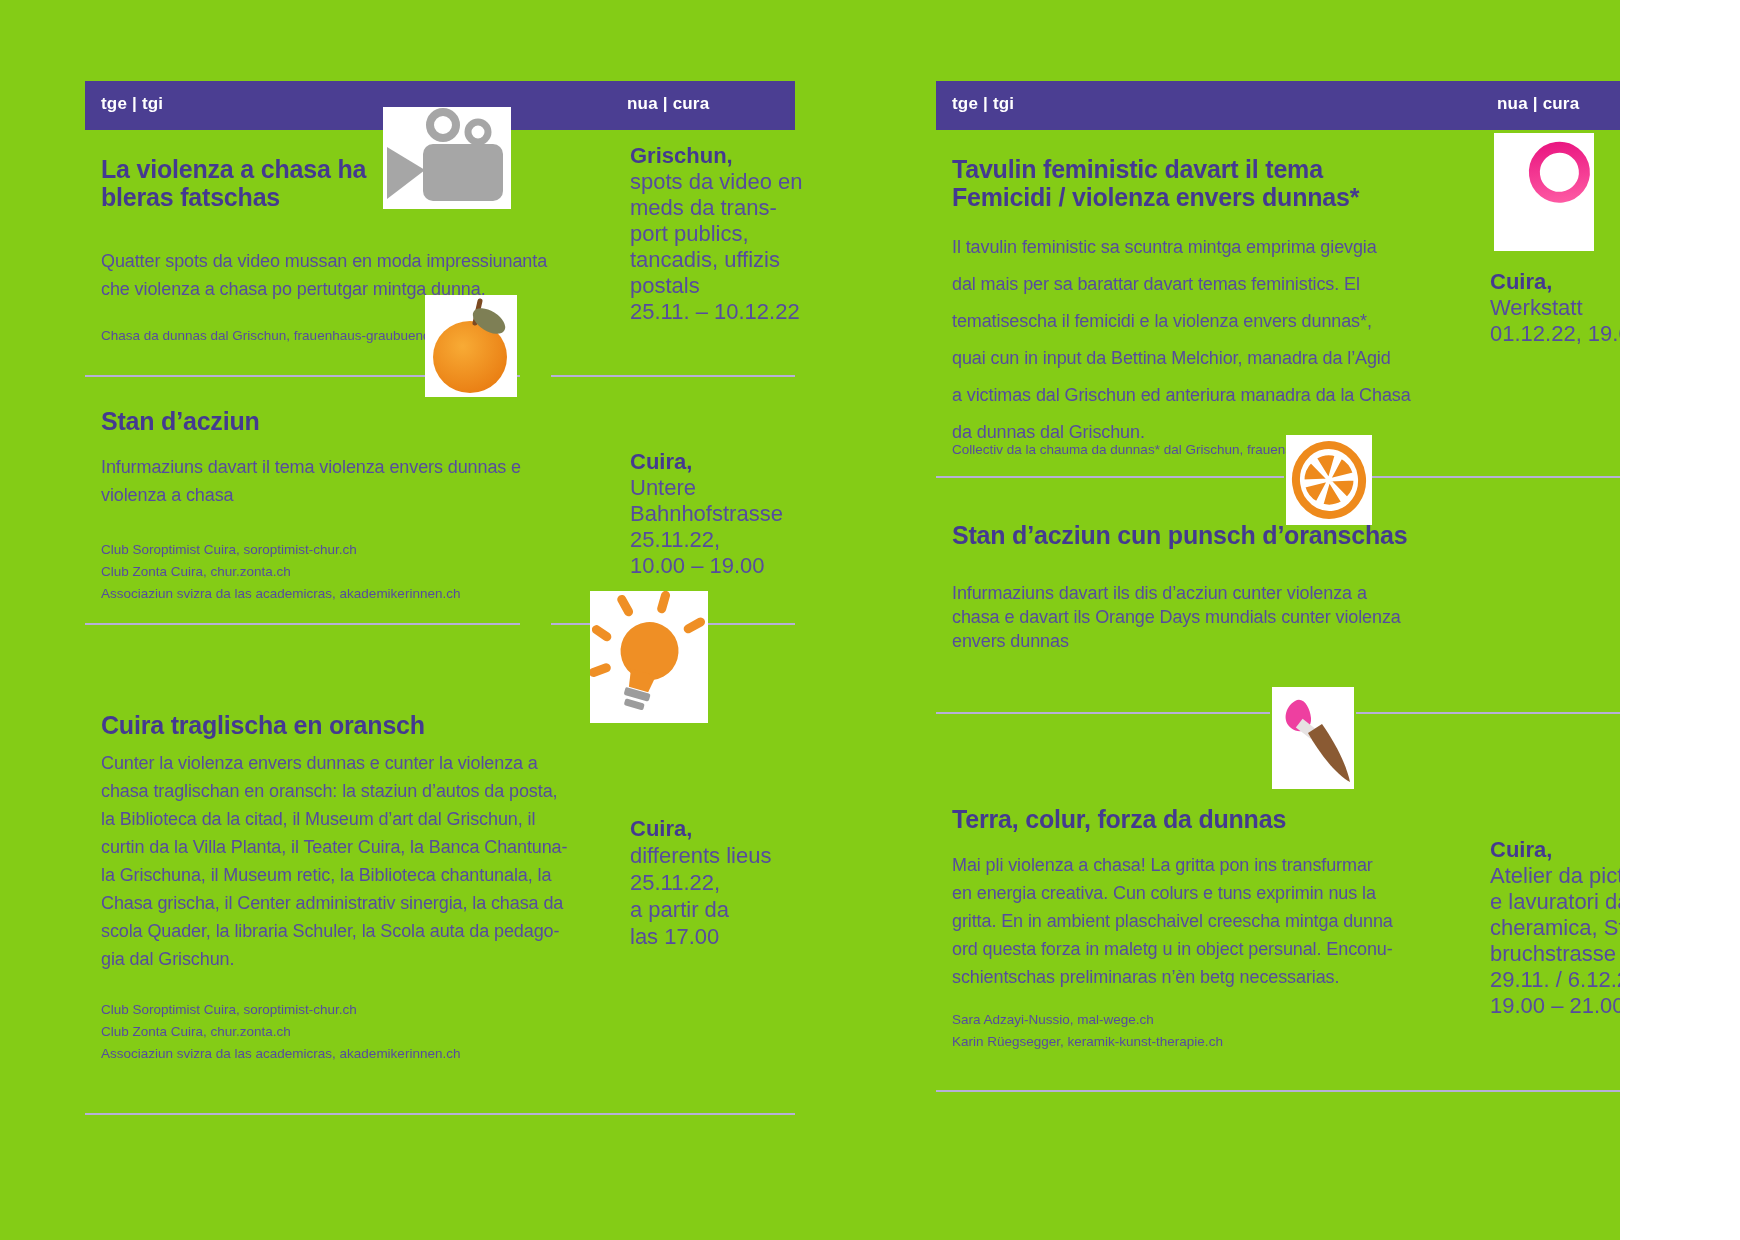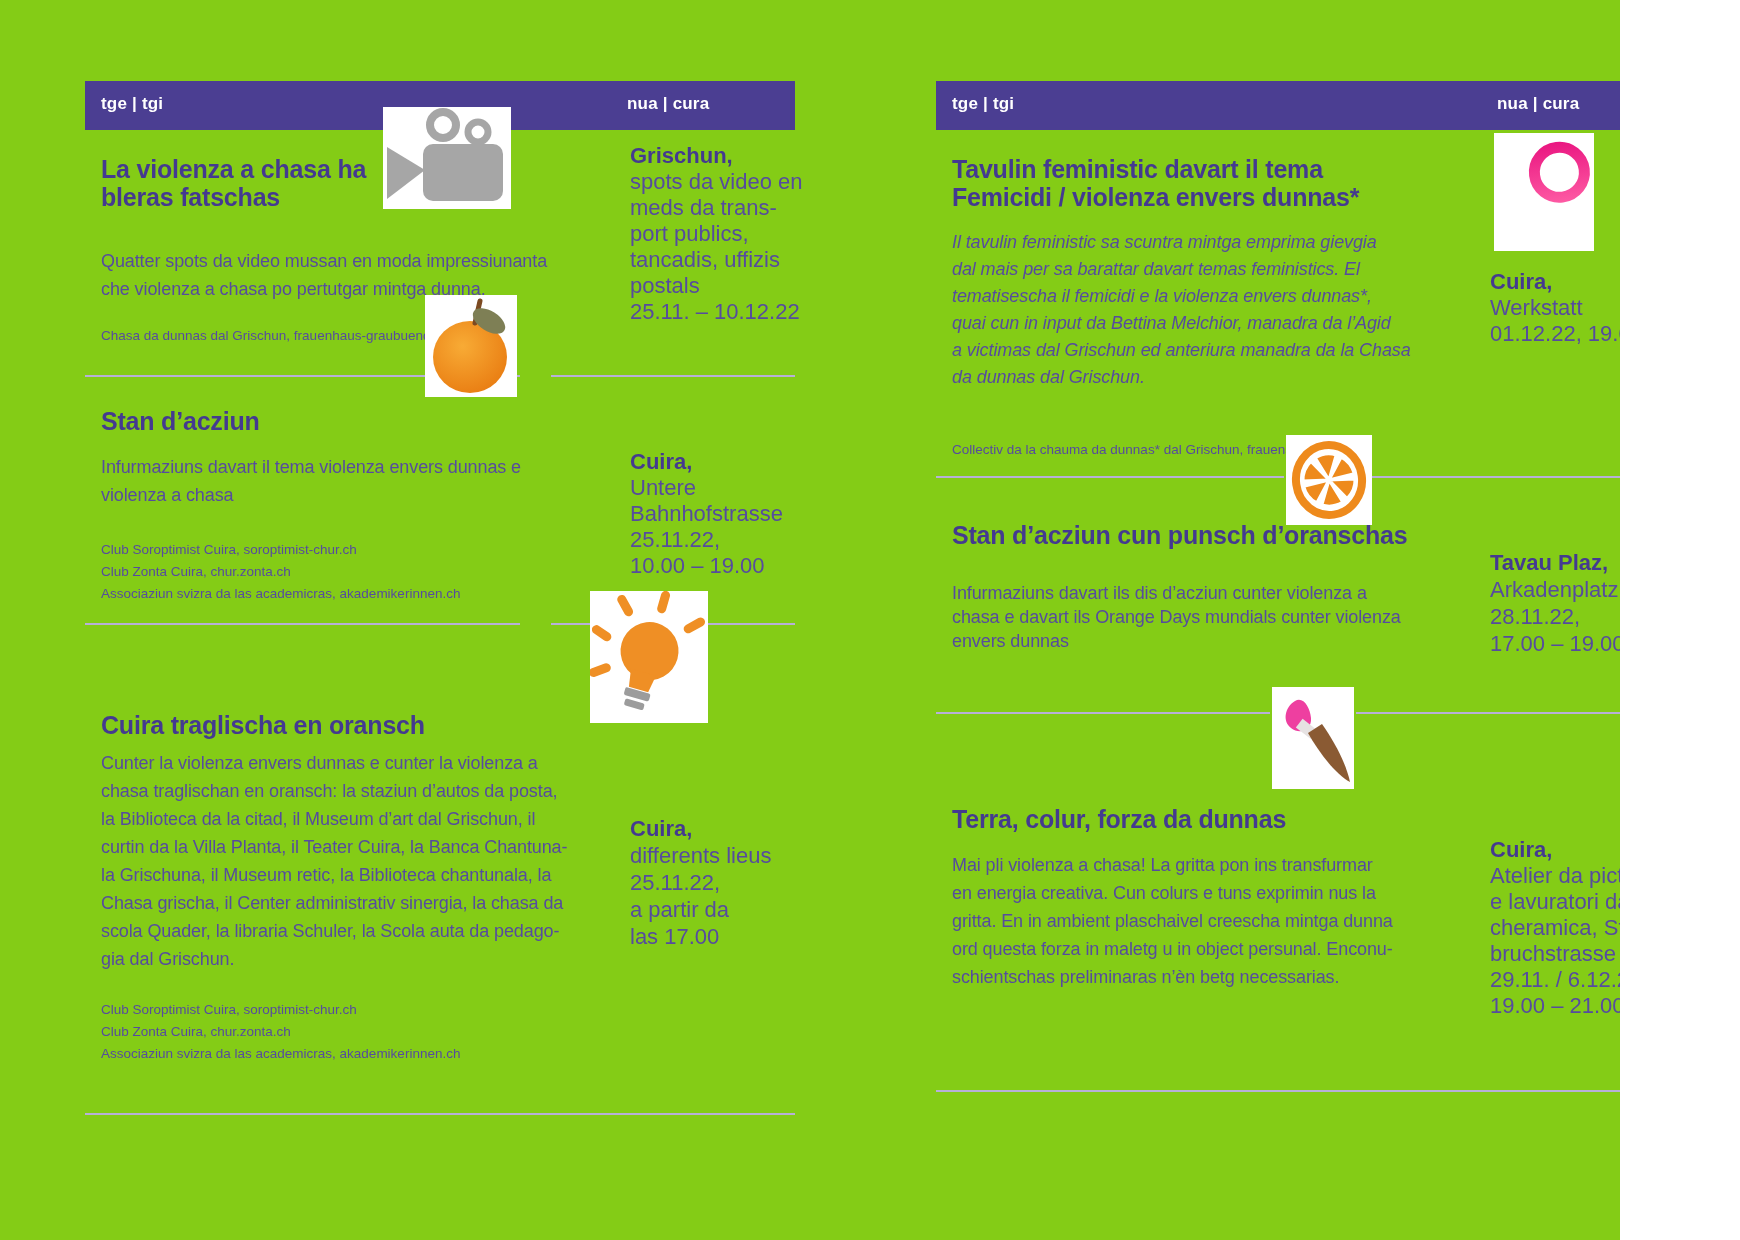--- a/index.html
+++ b/index.html
@@ -152,21 +152,21 @@
         </defs>
         <g transform="rotate(38 50 59)" stroke="url(#pg)" stroke-width="11" fill="none" stroke-linecap="round">
           <circle cx="50" cy="34" r="25"></circle>
           <line x1="50" y1="60" x2="50" y2="104"></line>
           <line x1="31" y1="84" x2="69" y2="84"></line>
         </g>
       </svg>
     </div>
     <div class="t" style="top:74px;">Tavulin feministic davart il tema
 Femicidi / violenza envers dunnas*</div>
-    <div class="b" style="top:148px;line-height:27px;font-style:italic;">Il tavulin feministic sa scuntra mintga emprima gievgia
+    <div class="b" style="top:148px;line-height:37px;">Il tavulin feministic sa scuntra mintga emprima gievgia
 dal mais per sa barattar davart temas feministics. El
 tematisescha il femicidi e la violenza envers dunnas*,
 quai cun in input da Bettina Melchior, manadra da l’Agid
 a victimas dal Grischun ed anteriura manadra da la Chasa
 da dunnas dal Grischun.</div>
     <div class="src" style="top:358px;">
       <div>Collectiv da la chauma da dunnas* dal Grischun, frauenstreik-gr.ch</div>
     </div>
     <div class="info" style="left:554px;top:188px;">
       <span class="lab">Cuira,</span>
@@ -190,44 +190,42 @@
             <path d="M41 43 L66.9 40.3 A26 26 0 0 0 56.3 22 Z"></path>
           </g>
         </g>
       </svg>
     </div>
 
     <div class="t" style="top:440px;">Stan d’acziun cun punsch d’oranschas</div>
     <div class="b" style="top:500px;line-height:24px;">Infurmaziuns davart ils dis d’acziun cunter violenza a
 chasa e davart ils Orange Days mundials cunter violenza
 envers dunnas</div>
-    <div class="info" style="left:554px;top:468px;line-height:27px;">
-      <span class="lab">Tavau Plaz,</span>
-      <span class="lines">Arkadenplatz
-28.11.22,
-17.00 – 19.00</span>
-    </div>
 
     <div class="hr" style="top:631px;left:0;width:334px;"></div>
     <div class="hr" style="top:631px;left:420px;width:290px;"></div>
 
     <div class="iconbox" style="left:336px;top:606px;padding:2px;">
       <svg width="78" height="98" viewBox="0 0 78 98">
         <path d="M21 12 C11 18 8 32 17 39 C26 46 38 41 37 29 C36 18 29 7 21 12 Z" fill="#ee3fa0"></path>
         <rect x="27" y="31" width="11" height="19" fill="#e6e2e2" transform="rotate(-52 32 40)"></rect>
         <path d="M34 44 L48 35 C60 52 72 74 76 93 C61 85 44 62 34 44 Z" fill="#8a5a33"></path>
       </svg>
     </div>
 
     <div class="t" style="top:724px;">Terra, colur, forza da dunnas</div>
     <div class="b" style="top:770px;">Mai pli violenza a chasa! La gritta pon ins transfurmar
 en energia creativa. Cun colurs e tuns exprimin nus la
 gritta. En in ambient plaschaivel creescha mintga dunna
 ord questa forza in maletg u in object persunal. Enconu-
 schientschas preliminaras n’èn betg necessarias.</div>
+    <div class="src" style="top:928px;">
+      <div>Sara Adzayi-Nussio, mal-wege.ch</div>
+      <div>Karin Rüegsegger, keramik-kunst-therapie.ch</div>
+    </div>
     <div class="info" style="left:554px;top:756px;">
       <span class="lab">Cuira,</span>
       <span class="lines">Atelier da pictura
 e lavuratori da
 cheramica, Stein-
 bruchstrasse 16
 29.11. / 6.12.22
 19.00 – 21.00</span>
     </div>
 

